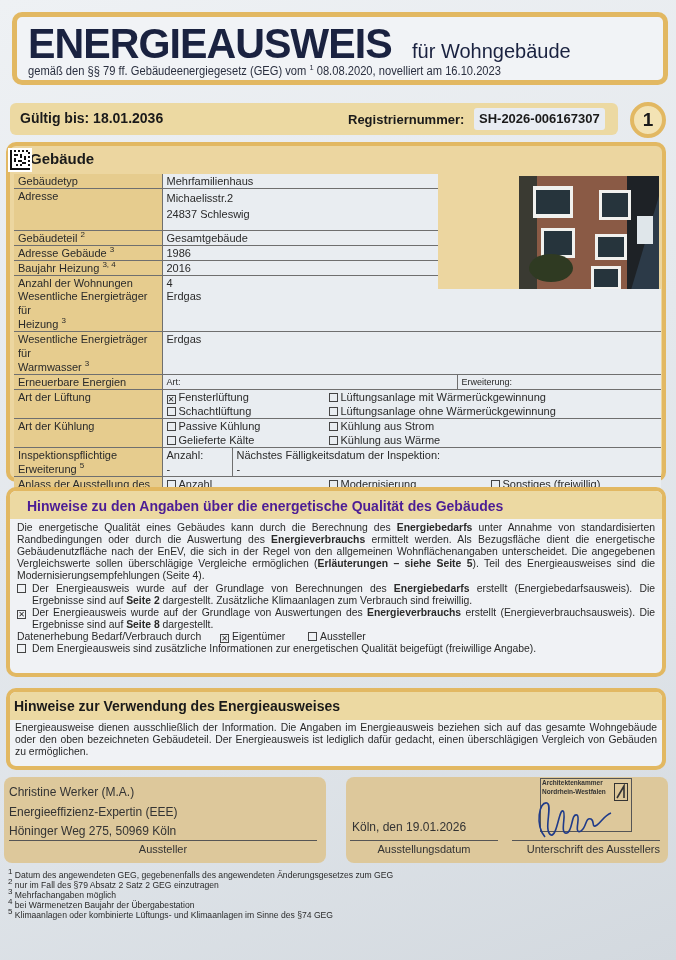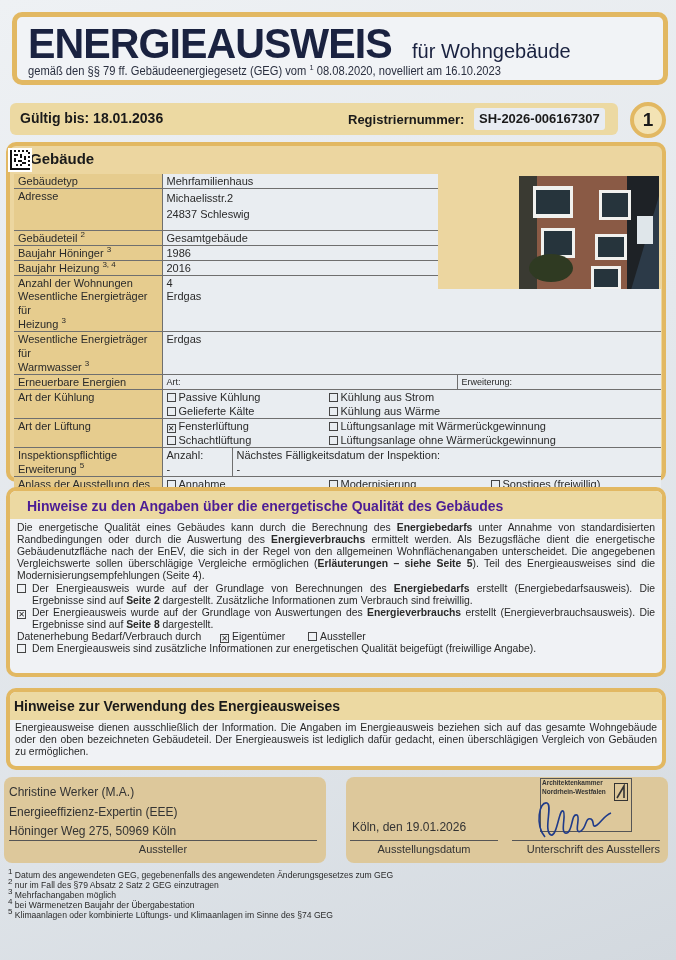--- a/index.html
+++ b/index.html
@@ -139,21 +139,21 @@
     <td class="val" colspan="2">
       <div style="margin-top:2px">Michaelisstr.2</div>
       <div style="margin-top:2px">24837 Schleswig</div>
     </td>
   </tr>
   <tr>
     <td class="lab"><span>Gebäudeteil</span> <span class="sup">2</span></td>
     <td class="val" colspan="2">Gesamtgebäude</td>
   </tr>
   <tr>
-    <td class="lab"><span>Baujahr Höninger</span> <span class="sup">3</span></td>
+    <td class="lab"><span>Adresse Gebäude</span> <span class="sup">3</span></td>
     <td class="val" colspan="2">1986</td>
   </tr>
   <tr>
     <td class="lab"><span>Baujahr Heizung</span> <span class="sup">3, 4</span></td>
     <td class="val" colspan="2">2016</td>
   </tr>
   <tr>
     <td class="lab">Anzahl der Wohnungen</td>
     <td class="val" colspan="2">4</td>
   </tr>
@@ -195,61 +195,61 @@
   <tr>
     <td class="lab" style="height:29px"><span>Wesentliche Energieträger für</span><br><span>Warmwasser</span> <span class="sup">3</span></td>
     <td class="val" colspan="3">Erdgas</td>
   </tr>
   <tr>
     <td class="lab">Erneuerbare Energien</td>
     <td class="val small" colspan="2" style="border-right:1px solid #6f6f6f">Art:</td>
     <td class="val small" style="width:204px">Erweiterung:</td>
   </tr>
   <tr>
+    <td class="lab" style="height:29px">Art der Lüftung</td>
+    <td class="val" colspan="3">
+      <div style="display:flex">
+            <span style="width:162px"><span class="cb">✕</span><span>Fensterlüftung</span></span>
+            <span><span class="cb"></span><span>Lüftungsanlage mit Wärmerückgewinnung</span></span>
+          </div>
+      <div style="display:flex">
+            <span style="width:162px"><span class="cb"></span><span>Schachtlüftung</span></span>
+            <span><span class="cb"></span><span>Lüftungsanlage ohne Wärmerückgewinnung</span></span>
+          </div>
+    </td>
+  </tr>
+  <tr>
     <td class="lab" style="height:29px">Art der Kühlung</td>
     <td class="val" colspan="3">
       <div style="display:flex">
             <span style="width:162px"><span class="cb"></span><span>Passive Kühlung</span></span>
             <span><span class="cb"></span><span>Kühlung aus Strom</span></span>
           </div>
       <div style="display:flex">
             <span style="width:162px"><span class="cb"></span><span>Gelieferte Kälte</span></span>
             <span><span class="cb"></span><span>Kühlung aus Wärme</span></span>
-          </div>
-    </td>
-  </tr>
-  <tr>
-    <td class="lab" style="height:29px">Art der Lüftung</td>
-    <td class="val" colspan="3">
-      <div style="display:flex">
-            <span style="width:162px"><span class="cb">✕</span><span>Fensterlüftung</span></span>
-            <span><span class="cb"></span><span>Lüftungsanlage mit Wärmerückgewinnung</span></span>
-          </div>
-      <div style="display:flex">
-            <span style="width:162px"><span class="cb"></span><span>Schachtlüftung</span></span>
-            <span><span class="cb"></span><span>Lüftungsanlage ohne Wärmerückgewinnung</span></span>
           </div>
     </td>
   </tr>
   <tr>
     <td class="lab" style="height:29px"><span>Inspektionspflichtige</span><br><span>Erweiterung</span> <span class="sup">5</span></td>
     <td class="val" style="width:70px;border-right:1px solid #6f6f6f">
           <div>Anzahl:</div>
           <div>-</div>
         </td>
     <td class="val" colspan="2">
           <div>Nächstes Fälligkeitsdatum der Inspektion:</div>
           <div>-</div>
         </td>
   </tr>
   <tr>
     <td class="lab" style="height:29px;border-bottom:none"><span>Anlass der Ausstellung des</span><br><span>Energieausweises</span></td>
     <td class="val" colspan="3" style="border-bottom:none">
       <div style="display:flex">
-            <span style="width:162px"><span class="cb"></span><span>Annahme</span></span>
+            <span style="width:162px"><span class="cb"></span><span>Anzahl</span></span>
             <span style="width:162px"><span class="cb"></span><span>Modernisierung</span></span>
             <span><span class="cb"></span><span>Sonstiges (freiwillig)</span></span>
           </div>
       <div style="display:flex">
             <span style="width:162px"><span class="cb">✕</span><span>Vermietung/Verkauf</span></span>
             <span>(Änderung/Erweiterung)</span>
           </div>
     </td>
   </tr>
 </tbody>
@@ -257,21 +257,21 @@
 
 <div class="abs" id="hint1-box"></div>
 <div class="abs" id="hint1-head"></div>
 <div class="abs" id="hint1-title">Hinweise zu den Angaben über die energetische Qualität des Gebäudes</div>
 <div class="abs para" id="hint1-text">
   <span>Die energetische Qualität eines Gebäudes kann durch die Berechnung des </span><b>Energiebedarfs</b><span> unter Annahme von standardisierten Randbedingungen oder durch die Auswertung des </span><b>Energieverbrauchs</b><span> ermittelt werden. Als Bezugsfläche dient die energetische Gebäudenutzfläche nach der EnEV, die sich in der Regel von den allgemeinen Wohnflächenangaben unterscheidet. Die angegebenen Vergleichswerte sollen überschlägige Vergleiche ermöglichen (</span><b>Erläuterungen – siehe Seite 5</b><span>). Teil des Energieausweises sind die Modernisierungsempfehlungen (Seite 4).</span>
 </div>
 <div class="abs" id="hint1-opts">
   <div class="opt-row">
       <span class="cbw"><span class="cb"></span></span>
-      <span class="txt"><span>Der Energieausweis wurde auf der Grundlage von Berechnungen des </span><b>Energiebedarfs</b><span> erstellt (Energiebedarfsausweis). Die Ergebnisse sind auf </span><b>Seite 2</b><span> dargestellt. Zusätzliche Informationen zum Verbrauch sind freiwillig.</span></span>
+      <span class="txt"><span>Der Energieausweis wurde auf der Grundlage von Berechnungen des </span><b>Energiebedarfs</b><span> erstellt (Energiebedarfsausweis). Die Ergebnisse sind auf </span><b>Seite 2</b><span> dargestellt. Zusätzliche Klimaanlagen zum Verbrauch sind freiwillig.</span></span>
     </div>
   <div class="opt-row">
       <span class="cbw"><span class="cb">✕</span></span>
       <span class="txt"><span>Der Energieausweis wurde auf der Grundlage von Auswertungen des </span><b>Energieverbrauchs</b><span> erstellt (Energieverbrauchsausweis). Die Ergebnisse sind auf </span><b>Seite 8</b><span> dargestellt.</span></span>
     </div>
   <div class="opt-row">
       <span style="width:203px">Datenerhebung Bedarf/Verbrauch durch</span>
       <span style="width:88px"><span class="cb">✕</span><span>Eigentümer</span></span>
       <span><span class="cb"></span><span>Aussteller</span></span>
     </div>

